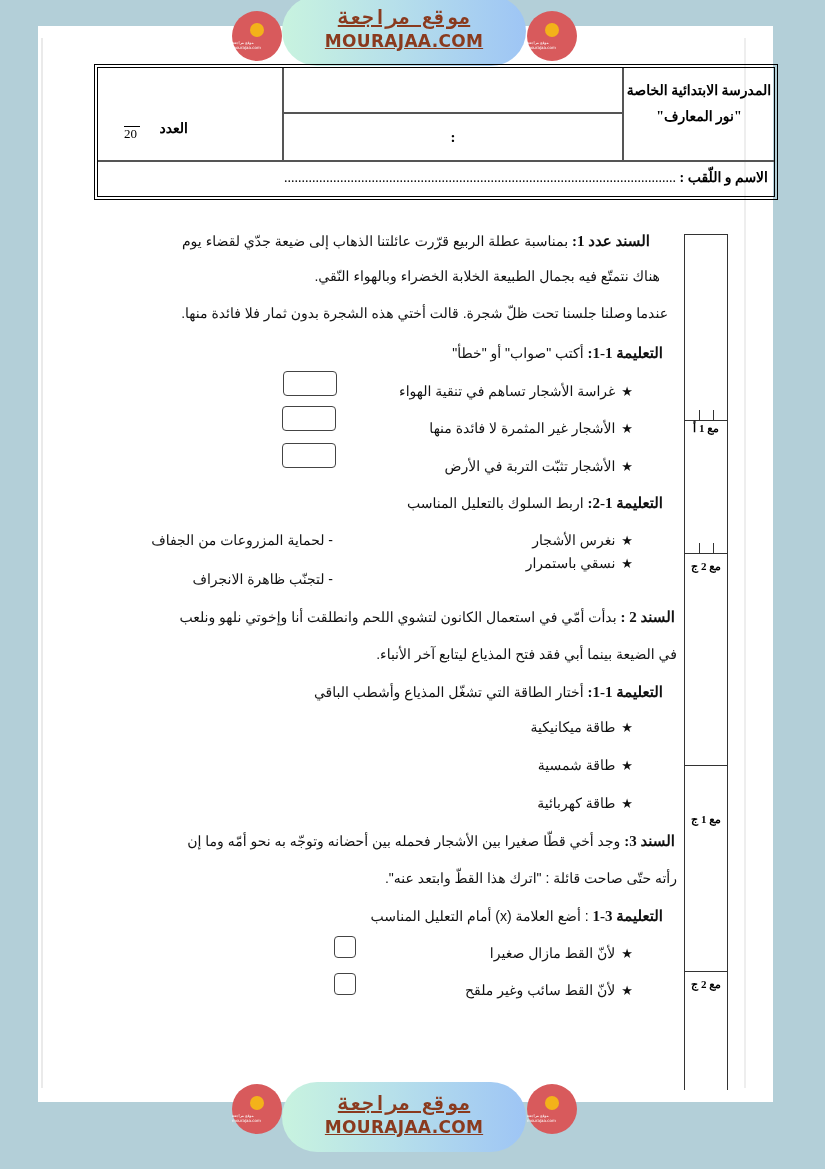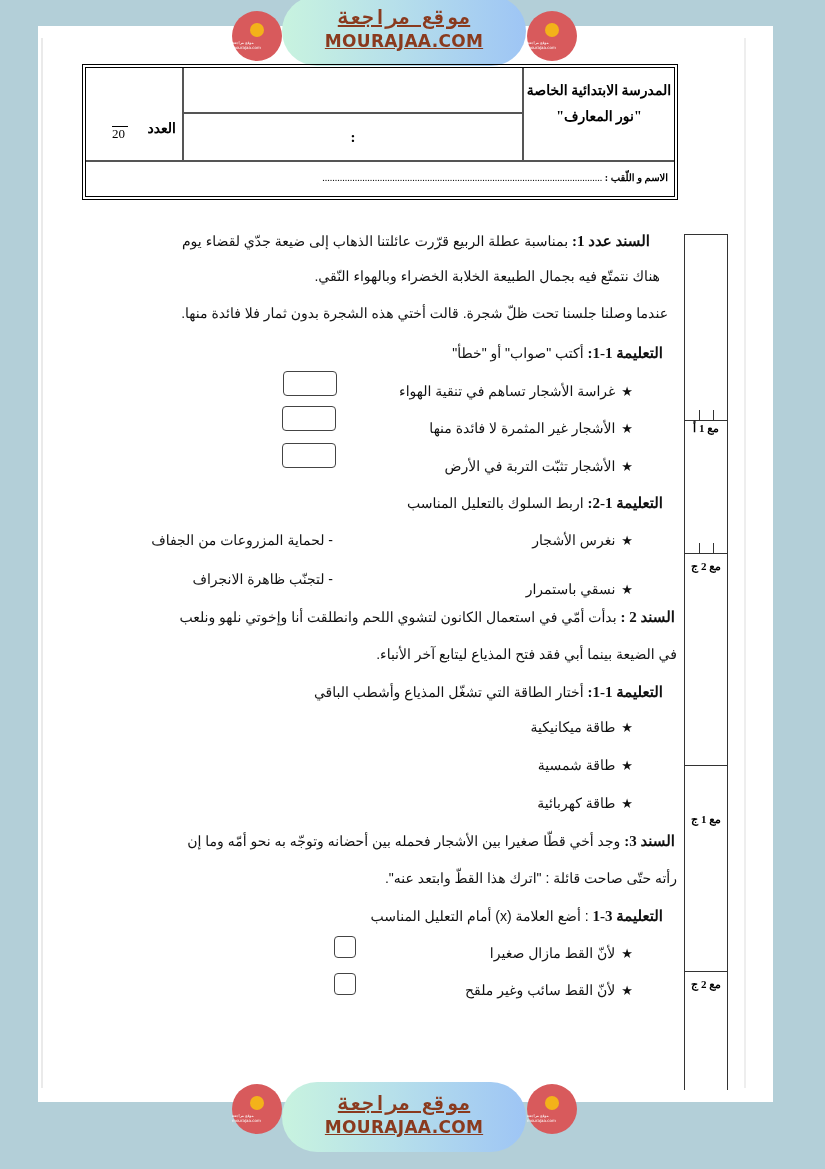--- a/index.html
+++ b/index.html
@@ -32,33 +32,33 @@
   }
   .badge .dot { width:14px; height:14px; border-radius:50%; background:#f3b21a; margin-bottom:3px; }
   .badge .txt { font-size:4px; color:#fff; line-height:5px; }
   .badge.tl { left:232px; top:11px; }
   .badge.tr { left:527px; top:11px; }
   .badge.bl { left:232px; top:1084px; }
   .badge.br { left:527px; top:1084px; }
 
   
   .hdr {
-    position:absolute; left:82px; top:64px; width:596px; height:136px;
+    position:absolute; left:94px; top:64px; width:684px; height:136px;
     border:3px double #000; box-sizing:border-box; border-width:4px;
     font-family:"Liberation Serif", serif; font-weight:bold; direction:rtl;
   }
   .hdr .cell { position:absolute; box-sizing:border-box; }
   .hdr .school { right:0; top:0; width:152px; height:92px; border-left:2px solid #555; text-align:center; font-size:14px; padding-top:10px; line-height:26px; }
   .hdr .mid1 { right:152px; top:0; width:340px; height:46px; border-bottom:2px solid #555; border-left:2px solid #555; }
   .hdr .mid2 { right:152px; top:46px; width:340px; height:46px; border-left:2px solid #555; text-align:center; font-size:15px; line-height:46px; }
   .hdr .year { left:0; top:0; width:108px; height:46px; border-bottom:2px solid #555; text-align:center; font-size:14px; line-height:30px; }
   .hdr .grade { left:0; top:46px; width:108px; height:46px; font-size:14px; }
   .hdr .grade .lbl { position:absolute; right:18px; top:6px; }
   .hdr .grade .frac { position:absolute; left:26px; top:12px; font-weight:normal; font-size:13px; border-top:1px solid #000; width:16px; text-align:left; line-height:14px; }
-  .hdr .name { right:0; top:92px; width:100%; height:36px; border-top:2px solid #555; font-size:10px; line-height:32px; padding-right:6px; }
+  .hdr .name { right:0; top:92px; width:100%; height:36px; border-top:2px solid #555; font-size:14px; line-height:32px; padding-right:6px; }
   .hdr .name .dots { letter-spacing:1px; font-weight:normal; }
 
   
   .t { position:absolute; direction:rtl; font-family:"Liberation Sans", sans-serif; font-size:14px; color:#111; white-space:nowrap;margin-top:8px; }
   .b { font-weight:bold; font-family:"Liberation Serif", serif; font-size:15px; }
   .star { font-size:13px; margin-left:6px; }
 
   .answer-box { position:absolute; border:1.5px solid #444; border-radius:4px; background:#fff; box-sizing:border-box; }
   .check-box { position:absolute; width:22px; height:22px; border:1.5px solid #444; border-radius:4px; box-sizing:border-box; background:#fff; }
 
@@ -122,21 +122,21 @@
 <div class="answer-box" style="left:282px; top:406px; width:54px; height:25px;"></div>
 <div class="t" style="right:192px; top:450px;"><span class="star">★</span><span>الأشجار تثبّت التربة في الأرض</span></div>
 <div class="answer-box" style="left:282px; top:443px; width:54px; height:25px;"></div>
 
 <div class="t" style="right:162px; top:486px;">
   <span class="b">التعليمة 1-2:</span>
   <span>اربط السلوك بالتعليل المناسب</span>
 </div>
 <div class="t" style="right:192px; top:524px;"><span class="star">★</span><span>نغرس الأشجار</span></div>
 <div class="t" style="right:492px; top:524px;">- لحماية المزروعات من الجفاف</div>
-<div class="t" style="right:192px; top:573px;text-align:right;"><span class="star">★</span><span>نسقي باستمرار</span></div>
+<div class="t" style="right:192px; top:547px;text-align:right;"><span class="star">★</span><span>نسقي باستمرار</span></div>
 <div class="t" style="right:492px; top:563px;">- لتجنّب ظاهرة الانجراف</div>
 
 <div class="t" style="right:150px; top:600px;">
   <span class="b">السند 2 :</span>
   <span>بدأت أمّي في استعمال الكانون لتشوي اللحم وانطلقت أنا وإخوتي نلهو ونلعب</span>
 </div>
 <div class="t" style="right:148px; top:638px;">في الضيعة بينما أبي فقد فتح المذياع ليتابع آخر الأنباء.</div>
 
 <div class="t" style="right:162px; top:675px;">
   <span class="b">التعليمة 1-1:</span>

